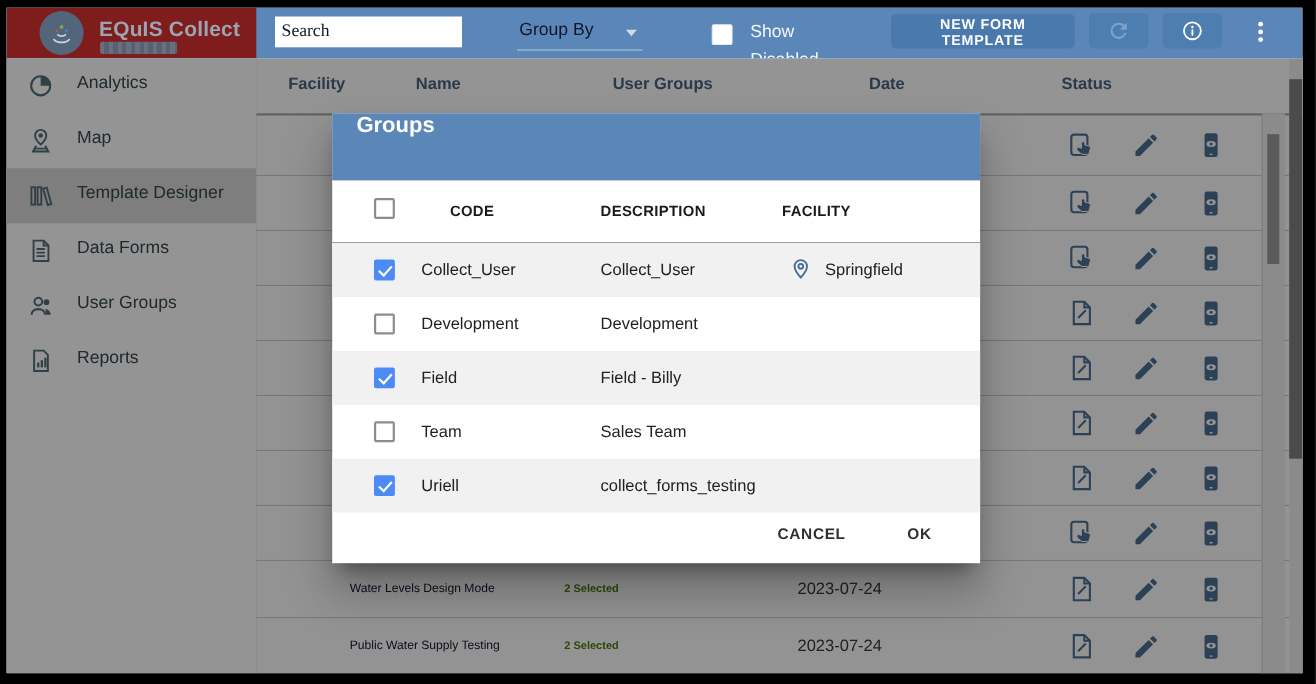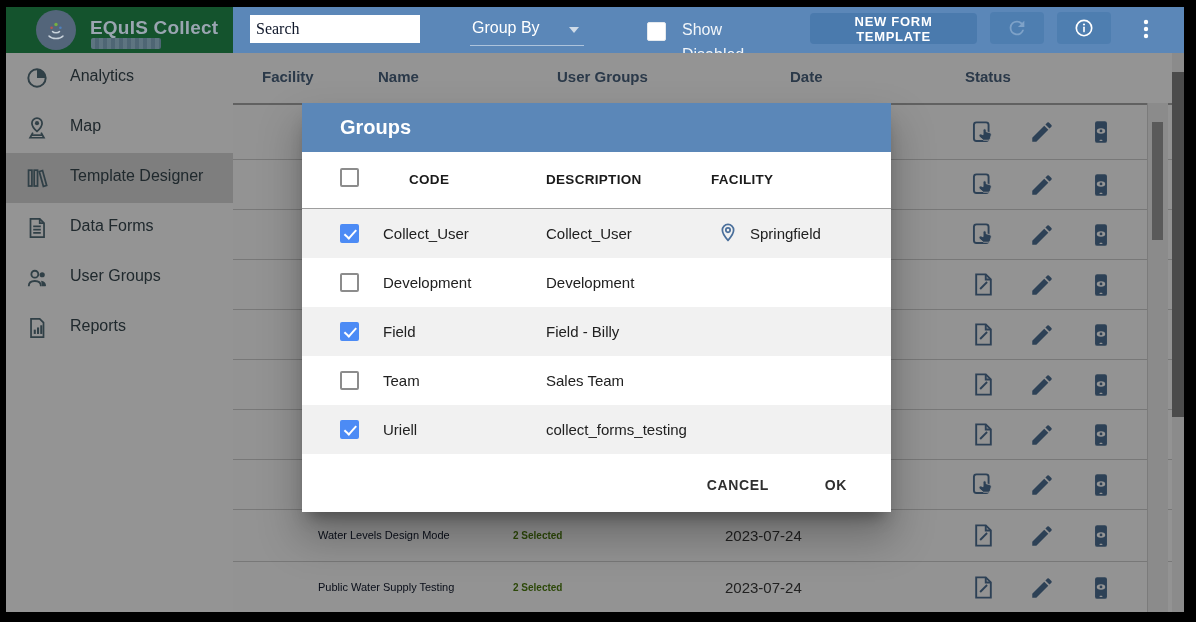--- a/index.html
+++ b/index.html
@@ -2,28 +2,28 @@
 <html><head>
 <meta charset="utf-8">
 <style>
   html,body{margin:0;padding:0;background:#222;}
   .stage{position:relative;width:1196px;height:622px;background:#000;overflow:hidden;
          font-family:"Liberation Sans","DejaVu Sans",sans-serif;}
   .app{position:absolute;left:6px;top:7px;width:1178px;height:605px;background:#fff;overflow:hidden;}
 
   
   .topbar{position:absolute;left:0;top:0;width:1178px;height:46px;background:#5b87b8;z-index:10;overflow:hidden;}
-  .brand{position:absolute;left:0;top:0;width:227px;height:46px;background:#14532d;}
+  .brand{position:absolute;left:0;top:0;width:227px;height:46px;background:#7f1d1d;}
   .logo-circle{position:absolute;left:30px;top:3px;width:40px;height:40px;border-radius:50%;background:#53657a;}
   .app-title{position:absolute;left:84px;top:10px;font-size:19px;font-weight:bold;color:#9aa5b1;letter-spacing:.2px;}
   .redacted{position:absolute;left:85px;top:31px;width:70px;height:11px;border-radius:2px;
             background:repeating-linear-gradient(90deg,#66788a 0 4px,#55687c 4px 8px);opacity:.9;}
   .search{position:absolute;left:244px;top:8px;width:170px;height:28px;border:none;outline:none;
           background:#fff;font-family:Liberation Serif, serif;font-size:16px;color:#0f172a;padding:0 6px;box-sizing:border-box;}
-  .groupby{position:absolute;left:464px;top:9px;width:116px;height:30px;color:#ffffff;font-size:16px;cursor:pointer;text-decoration:underline;}
+  .groupby{position:absolute;left:464px;top:9px;width:116px;height:30px;color:#0f172a;font-size:16px;cursor:pointer;text-decoration:underline;}
   .groupby .lbl{position:absolute;left:2px;top:3px;}
   .caret{position:absolute;left:99px;top:11px;width:0;height:0;border-left:5px solid transparent;
          border-right:5px solid transparent;border-top:6px solid #cfdbe8;}
   .gb-underline{position:absolute;left:0;top:29px;width:114px;height:1px;background:rgba(255,255,255,.5);}
   .show-disabled{position:absolute;left:641px;top:13px;width:130px;height:60px;}
   .sd-box{position:absolute;left:0;top:2px;width:17px;height:17px;background:#fff;border-radius:2px;border:1px solid #e4e9ee;}
   .sd-label{position:absolute;left:35px;top:-3px;width:80px;color:#f2f6fa;font-size:16px;line-height:25px;}
   .btn-nft{position:absolute;left:804px;top:6px;width:167px;height:31px;background:#4a7aad;border:none;border-radius:4px;
            color:#fff;font-family:inherit;font-size:13px;font-weight:bold;letter-spacing:.7px;cursor:pointer;}
   .iconbtn{position:absolute;top:5px;width:54px;height:32px;background:#4e7eb0;border:none;border-radius:4px;
@@ -63,21 +63,21 @@
   .sb-inner-thumb{position:absolute;left:4px;top:19px;width:11px;height:118px;background:#9c9c9c;cursor:pointer;}
   .sb-outer-track{position:absolute;left:1166px;top:46px;bottom:0;width:12px;background:#f0f0f0;z-index:2;}
   .sb-outer-thumb{position:absolute;left:0;top:19px;width:12px;height:345px;background:#828282;cursor:pointer;}
 
   
   .overlay{position:absolute;left:0;top:46px;right:0;bottom:0;background:rgba(0,0,0,0.42);z-index:5;}
 
   
   .modal{position:absolute;left:296px;top:96px;width:589px;height:409px;background:#fff;z-index:20;
          box-shadow:0 11px 15px -7px rgba(0,0,0,.35),0 24px 38px 3px rgba(0,0,0,.25);}
-  .m-header{height:49px;background:#5b87b8;display:flex;align-items:center;padding-left:16px;}
+  .m-header{height:61px;background:#5b87b8;display:flex;}
   .m-title{margin-left:22px;color:#fff;font-size:20px;font-weight:bold;}
   .m-thead{position:relative;height:57px;border-bottom:1px solid #9e9e9e;box-sizing:border-box;}
   .m-thead span{position:absolute;top:20px;font-size:13.5px;font-weight:bold;color:#1a1a1a;letter-spacing:.3px;}
   .mh-code{left:81px;margin-left:26px;} .mh-desc{left:244px;} .mh-fac{left:409px;}
   .m-body{}
   .m-row{position:relative;height:49px;}
   .m-row:nth-child(odd){background:#f1f1f1;}
   .cb{position:absolute;left:38px;top:50%;margin-top:-10px;width:19px;height:19px;border:2px solid #8c8c8c;
       border-radius:2px;background:#fff;box-sizing:border-box;cursor:pointer;}
   .m-thead .cb{top:16px;margin-top:0;}

